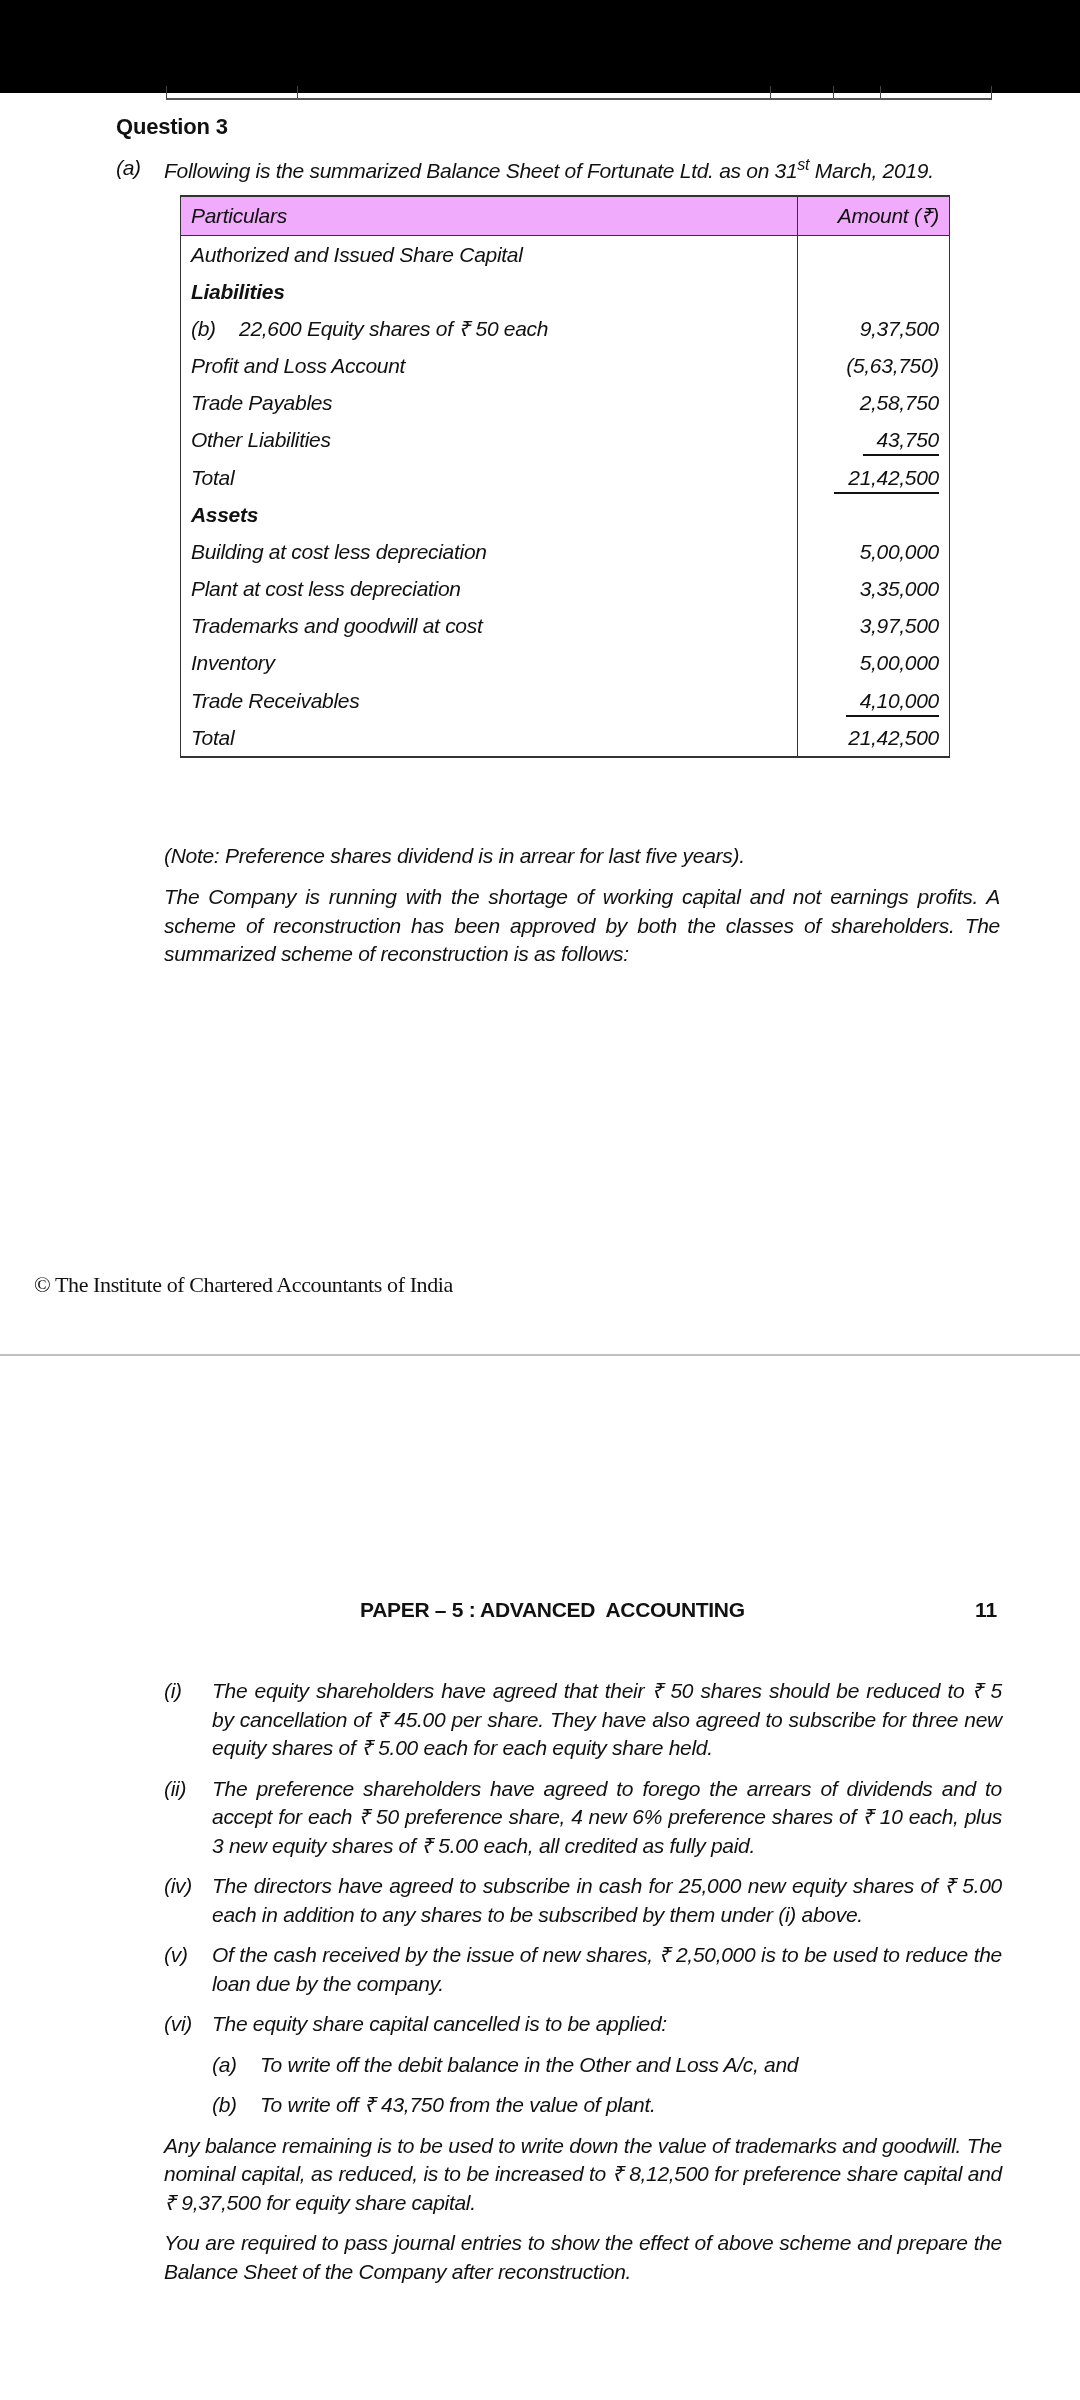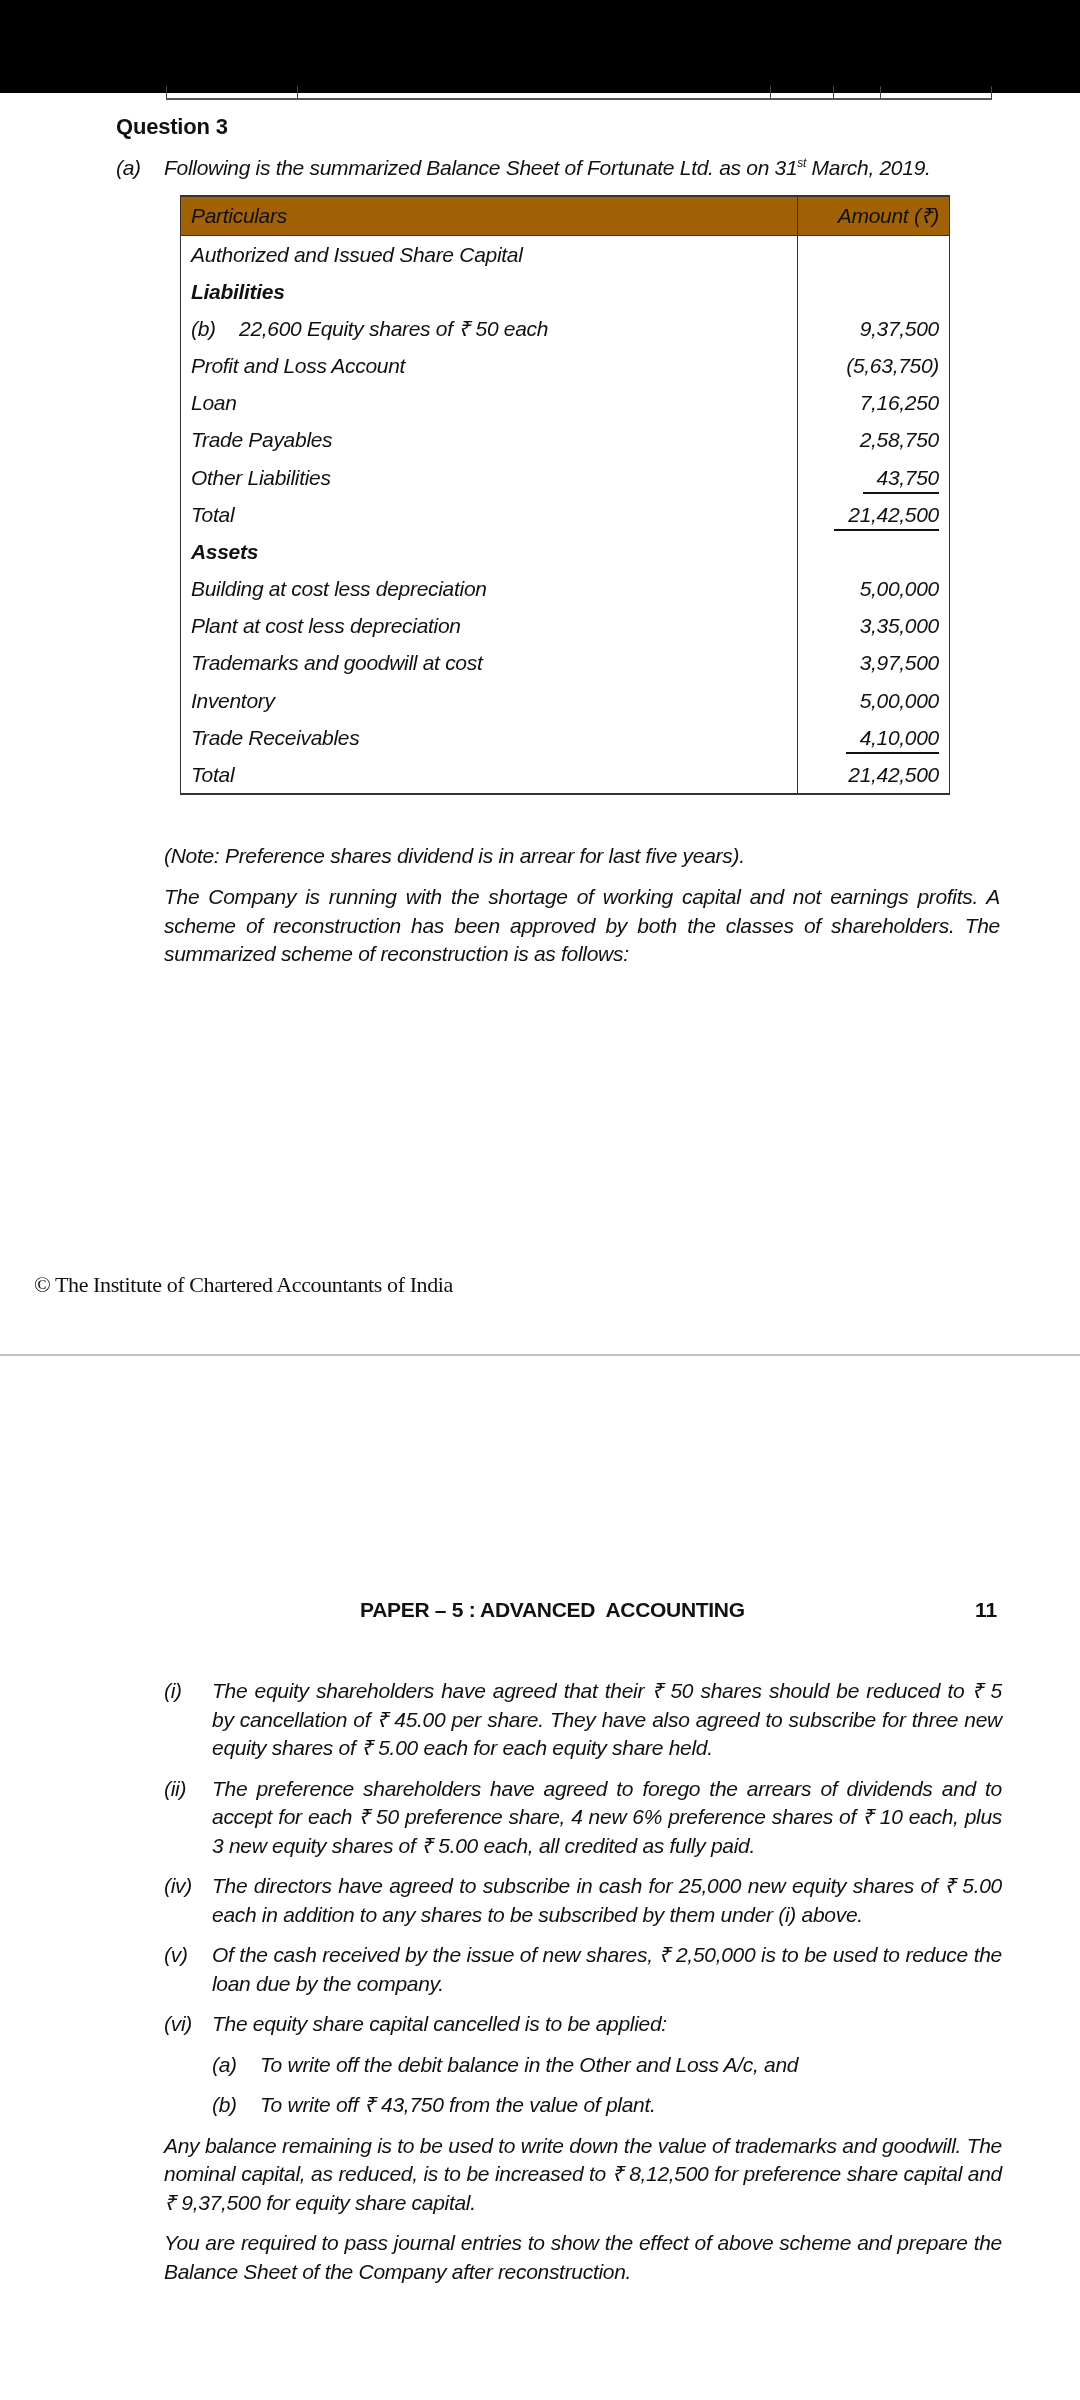--- a/index.html
+++ b/index.html
@@ -8,26 +8,26 @@
 
     .top-bar { position: absolute; left: 0; top: 0; width: 1080px; height: 93px; background: #000; }
     .prev-table { position: absolute; left: 166px; top: 86px; width: 826px; height: 14px;
       border-left: 1px solid #444; border-right: 1px solid #444; border-bottom: 2px solid #555; }
     .prev-table .vline { position: absolute; top: 0; bottom: 0; width: 1px; background: #444; }
 
     .abs { position: absolute; }
     .q-title { left: 116px; top: 114px; font-weight: bold; font-size: 22px; letter-spacing: -0.2px; }
     .q-part { left: 116px; top: 156px; font-style: italic; font-size: 21px; letter-spacing: -0.3px; display: flex; white-space: nowrap; }
     .q-part .lbl { width: 48px; }
-    sup { font-size: 12px; vertical-align: 8px; }
+    sup { font-size: 16px; vertical-align: 8px; }
 
     table.bs { position: absolute; left: 180px; top: 195px; width: 770px; border-collapse: collapse;
       font-style: italic; font-size: 21px; letter-spacing: -0.3px; }
     table.bs td, table.bs th { border-left: 1.5px solid #333; border-right: 1.5px solid #333; padding: 0 10px; height: 37.2px; line-height: 37px; white-space: nowrap; font-weight: normal; }
-    table.bs thead th { background: #a16207; border-top: 2px solid #333; border-bottom: 1.5px solid #333; height: 39px; text-align: left; }
+    table.bs thead th { background: #f0abfc; border-top: 2px solid #333; border-bottom: 1.5px solid #333; height: 39px; text-align: left; }
     table.bs thead th.amt { text-align: right; }
     table.bs td.amt { text-align: right; width: 152px; }
     table.bs tbody tr:last-child td { border-bottom: 2px solid #333; }
     table.bs td.bold { font-weight: bold; }
     table.bs td .sub { display: inline-block; width: 48px; }
     .ul-wide { border-bottom: 2px solid #111; line-height: 28px; display: inline-block; padding-left: 14px; }
 
     .para { position: absolute; left: 164px; width: 836px; font-style: italic; font-size: 21px; line-height: 28.5px; letter-spacing: -0.3px; text-align: justify; }
 
     .footer-copy { left: 34px; top: 1272px; font-family: "Liberation Serif", serif; font-weight: normal; font-size: 22px; letter-spacing: -0.4px; }
@@ -76,24 +76,20 @@
         <td class="bold"><span>Liabilities</span></td>
         <td class="amt"><span></span></td>
       </tr>
       <tr>
         <td><span class="sub">(b)</span><span>22,600 Equity shares of ₹ 50 each</span></td>
         <td class="amt"><span>9,37,500</span></td>
       </tr>
       <tr>
         <td><span>Profit and Loss Account</span></td>
         <td class="amt"><span>(5,63,750)</span></td>
-      </tr>
-      <tr>
-        <td><span>Loan</span></td>
-        <td class="amt"><span>7,16,250</span></td>
       </tr>
       <tr>
         <td><span>Trade Payables</span></td>
         <td class="amt"><span>2,58,750</span></td>
       </tr>
       <tr>
         <td><span>Other Liabilities</span></td>
         <td class="amt"><span class="ul-wide">43,750</span></td>
       </tr>
       <tr>

